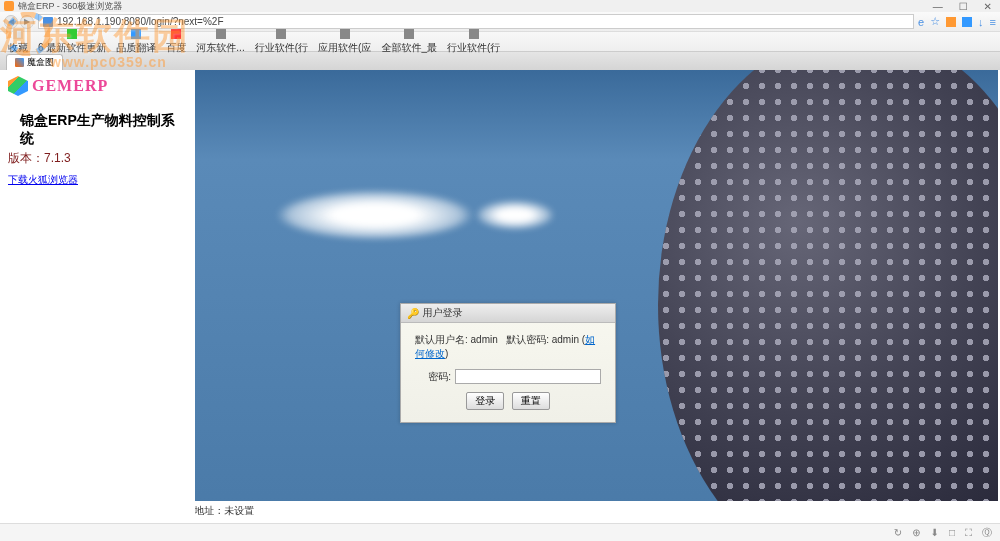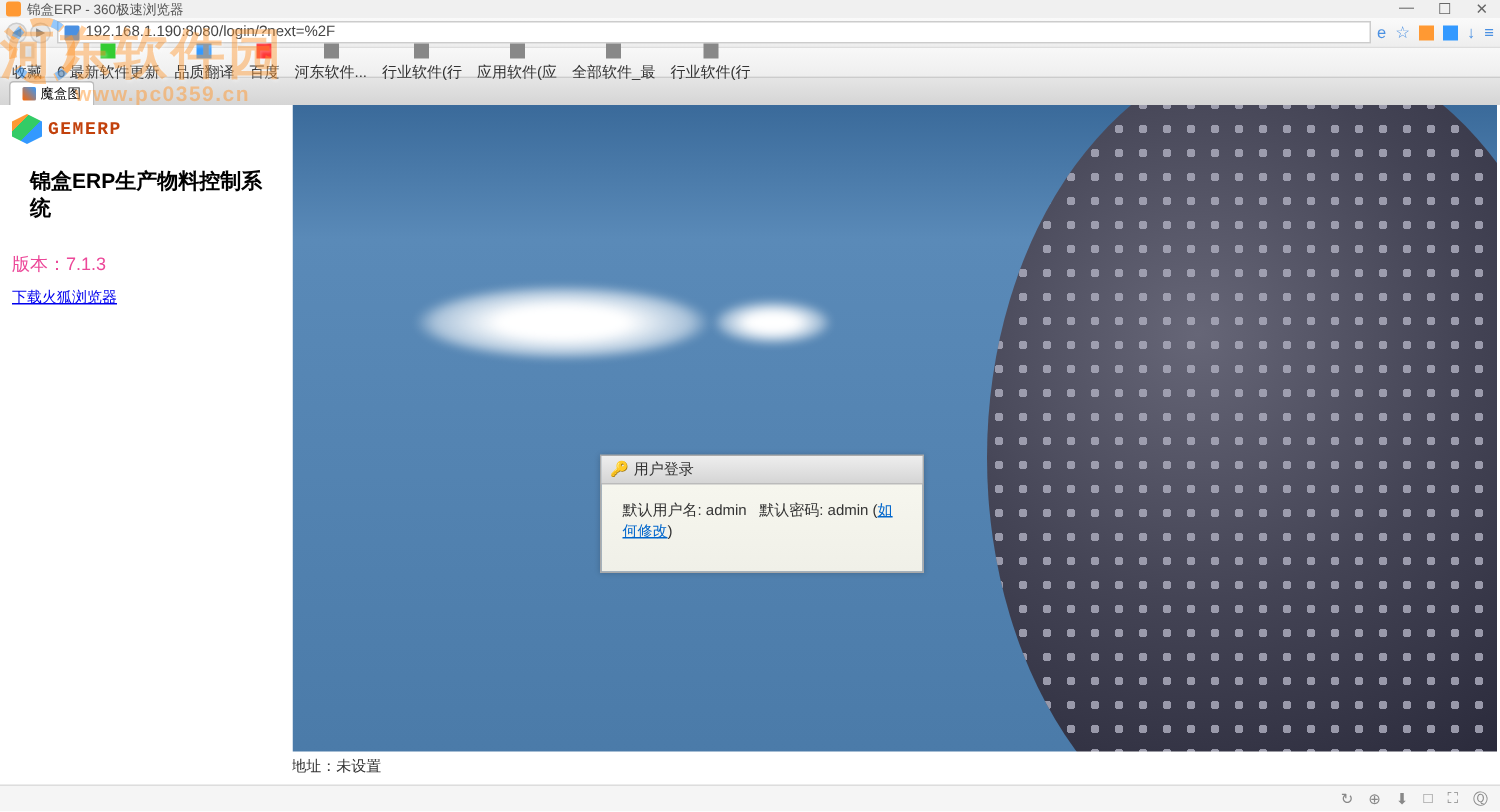--- a/index.html
+++ b/index.html
@@ -29,23 +29,23 @@
     .tab { background: #fff; border: 1px solid #bbb; border-bottom: none; padding: 1px 8px; font-size: 9px; border-radius: 3px 3px 0 0; display: flex; align-items: center; gap: 3px; }
     .tab-icon { width: 9px; height: 9px; background: linear-gradient(45deg,#f60,#39f); border-radius: 1px; }
     
     .content { position: relative; height: 448px; background: #fff; }
     
     .sidebar { position: absolute; left: 0; top: 0; width: 195px; height: 100%; background: #fff; z-index: 5; }
     .logo-area { padding: 6px 8px; }
     .logo { display: flex; align-items: center; gap: 4px; }
     .logo-cube { width: 20px; height: 20px; position: relative; }
     .logo-cube::before { content: ''; position: absolute; width: 100%; height: 100%; background: linear-gradient(135deg,#f93 30%,#3c6 30% 60%,#39f 60%); clip-path: polygon(50% 0,100% 25%,100% 75%,50% 100%,0 75%,0 25%); }
-    .logo-text { font-family: Liberation Mono, monospace; font-weight: bold; font-size: 12px; color: #c2410c; letter-spacing: 1px; }
+    .logo-text { font-family: Liberation Serif, serif; font-weight: bold; font-size: 16px; color: #ec4899; letter-spacing: 1px; }
     .sys-title { font-size: 14px; font-weight: bold; color: #000; margin-top: 10px; padding: 0 20px; }
-    .sys-version { font-size: 12px; color: #ec4899; padding: 2px 8px; margin-top: 18px; }
+    .sys-version { font-size: 12px; color: #7f1d1d; padding: 2px 8px; }
     .sys-link { font-size: 10px; color: #00e; text-decoration: underline; padding: 4px 8px; display: inline-block; cursor: pointer; }
     
     .bg-area { position: absolute; left: 195px; top: 0; right: 2px; height: 100%; background: linear-gradient(180deg,#3a6a9a 0%,#5a8ab8 20%,#4a7aa8 100%); overflow: hidden; }
     .cloud1 { position: absolute; left: 80px; top: 120px; width: 200px; height: 50px; background: radial-gradient(ellipse at center,#fff 30%,rgba(255,255,255,0.5) 60%,transparent 70%); filter: blur(3px); }
     .cloud2 { position: absolute; left: 280px; top: 130px; width: 80px; height: 30px; background: radial-gradient(ellipse at center,#fff 30%,rgba(255,255,255,0.4) 60%,transparent 70%); filter: blur(3px); }
     .building { position: absolute; right: -60px; top: -40px; width: 400px; height: 550px; border-radius: 50%; background: radial-gradient(circle at 35% 35%,#667 0%,#445 40%,#223 90%); overflow: hidden; }
     .dots-grid { position: absolute; inset: 0; background-image: radial-gradient(circle,#aab 3px,transparent 3px); background-size: 16px 16px; opacity: 0.85; }
     
     .login-box { position: absolute; left: 400px; top: 233px; width: 216px; background: linear-gradient(#f8f8f0,#f0f0e8); border: 1px solid #aaa; box-shadow: 0 0 4px rgba(0,0,0,0.2); z-index: 10; }
     .login-header { background: linear-gradient(#eee,#d5d5d5); padding: 2px 6px; font-size: 10px; color: #333; border-bottom: 1px solid #bbb; display: flex; align-items: center; gap: 3px; }
@@ -181,20 +181,28 @@
     <div class="login-header">
       <span class="key-icon">🔑</span>
       <span>用户登录</span>
     </div>
     <div class="login-body">
       <div class="hint-row">
         <span>默认用户名:</span> <span>admin</span>&nbsp;&nbsp;
         <span>默认密码:</span> <span>admin</span>
         (<span class="link">如何修改</span>)
       </div>
+      <div class="form-row">
+        <label>密码:</label>
+        <input type="password" style="">
+      </div>
+      <div class="btn-row">
+        <button>登录</button>
+        <button>重置</button>
+      </div>
     </div>
   </div>
 </div>
 
 <div class="footer">
   <span>公司：</span><span>未设置</span>
   (<span class="link">如何修改</span>)&nbsp;&nbsp;
   <span>电话：</span><span>未设置</span>&nbsp;&nbsp;
   <span>地址：</span><span>未设置</span>
 </div>

